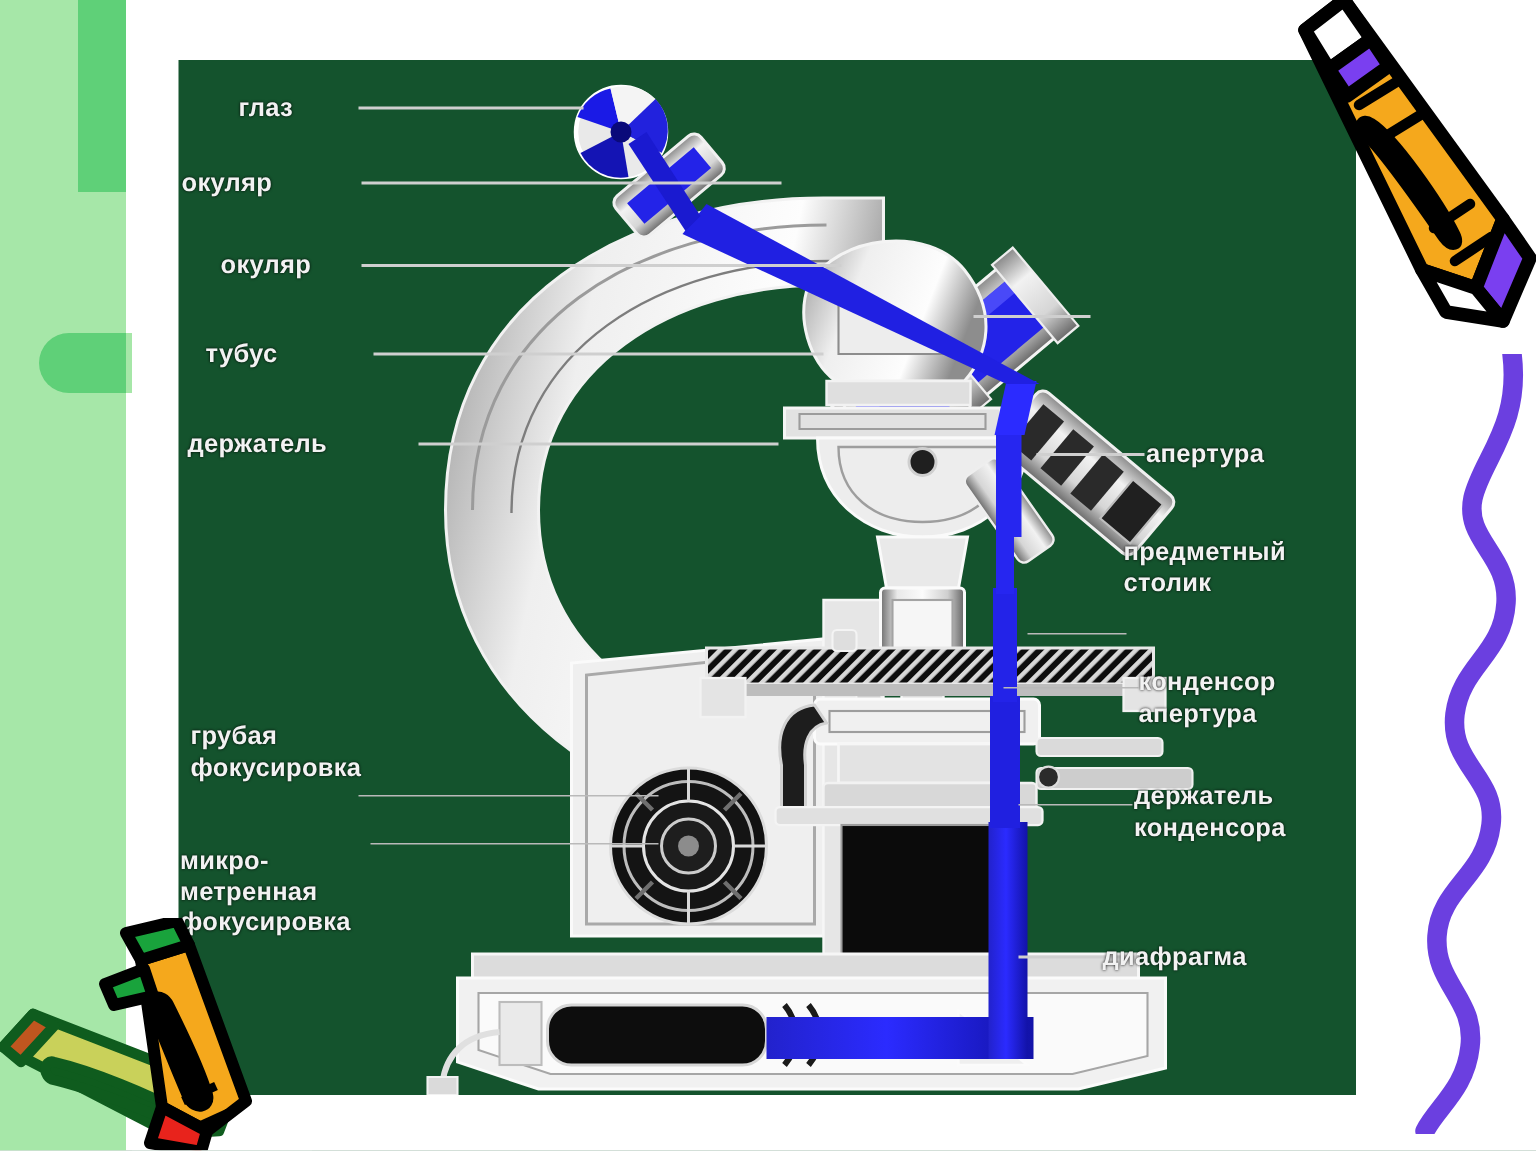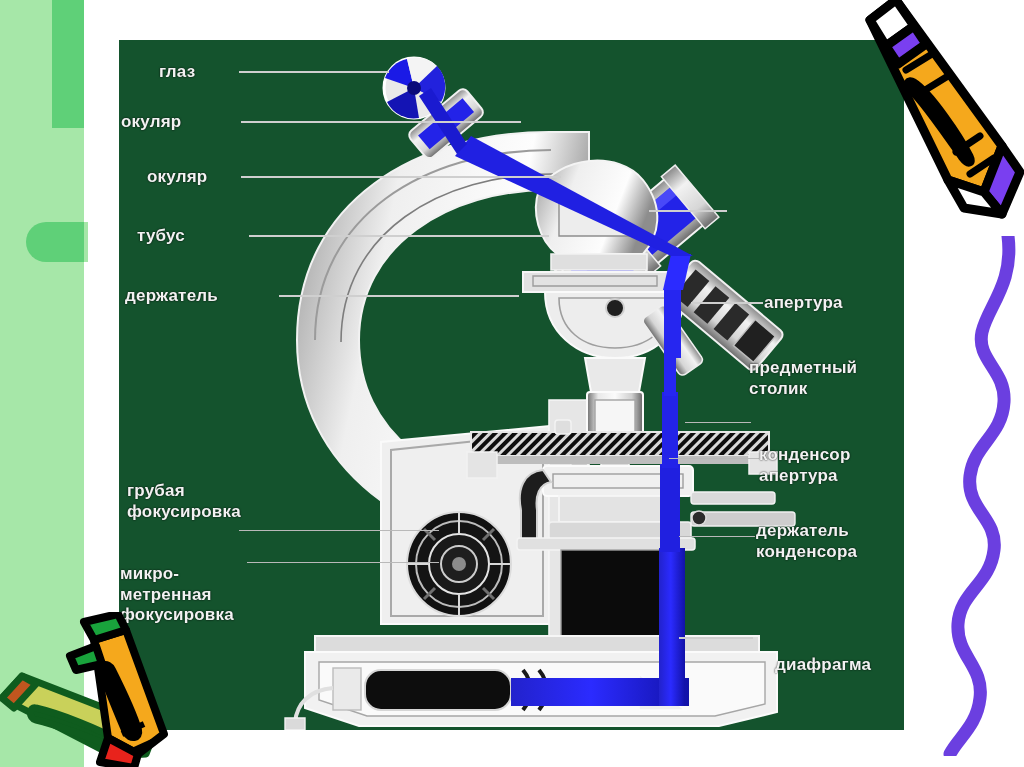--- a/index.html
+++ b/index.html
@@ -244,21 +244,21 @@
 метренная
 фокусировка</div>
 
     <div class="lbl r" style="left:645px;top:253px;">апертура</div>
     <div class="lbl r" style="left:630px;top:318px;">предметный
 столик</div>
     <div class="lbl r" style="left:640px;top:405px;">конденсор
 апертура</div>
     <div class="lbl r" style="left:637px;top:481px;">держатель
 конденсора</div>
-    <div class="lbl r" style="left:656px;top:588px;margin-top:27px;">диафрагма</div>
+    <div class="lbl r" style="left:616px;top:588px;">диафрагма</div>
   </div>
 
   <svg class="clip" style="left:852px;top:-4px;" width="175" height="250" viewBox="0 0 175 250">
     <g stroke="#000000" stroke-width="9" stroke-linejoin="round">
       <path d="M18 24 L44 4 L150 150 L132 196 L96 184 Z" fill="#f5a81c"></path>
       <path d="M18 24 L44 4 L62 30 L34 50 Z" fill="#ffffff"></path>
       <path d="M34 50 L62 30 L74 48 L46 68 Z" fill="#7a3ff0"></path>
       <path d="M132 196 L150 150 L168 176 L150 218 Z" fill="#7a3ff0"></path>
       <path d="M96 184 L132 196 L150 218 L112 212 Z" fill="#ffffff"></path>
     </g>

